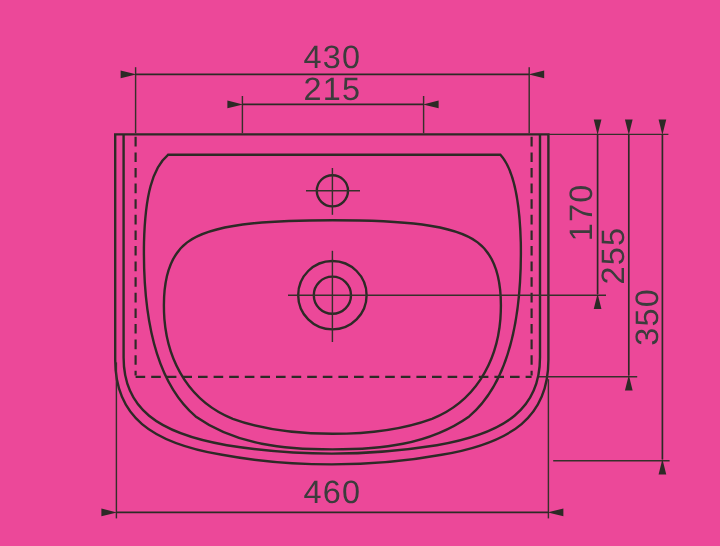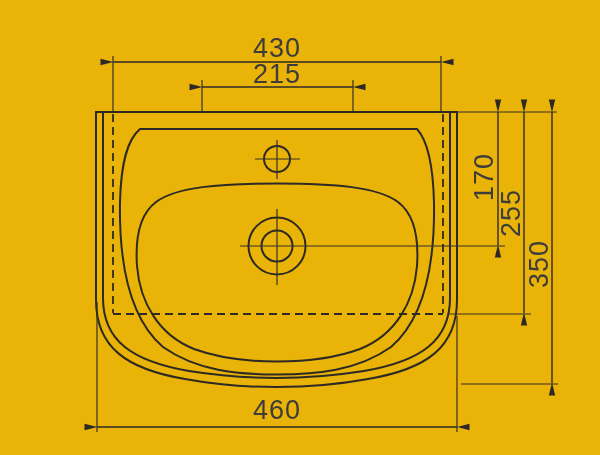--- a/index.html
+++ b/index.html
@@ -4,21 +4,21 @@
 <style>
   html, body {
     margin: 0;
     padding: 0;
     background: #ffffff;
   }
   .canvas {
     position: relative;
     width: 600px;
     height: 455px;
-    background: #eab308;
+    background: #ec4899;
     overflow: hidden;
     font-family: "Liberation Sans", "DejaVu Sans", sans-serif;
   }
   svg { display: block; }
   .dim-text {
     font-family: "Liberation Sans", "DejaVu Sans", sans-serif;
     font-size: 27px;
     font-weight: 400;
     letter-spacing: 1px;
     fill: #3c3c3c;

